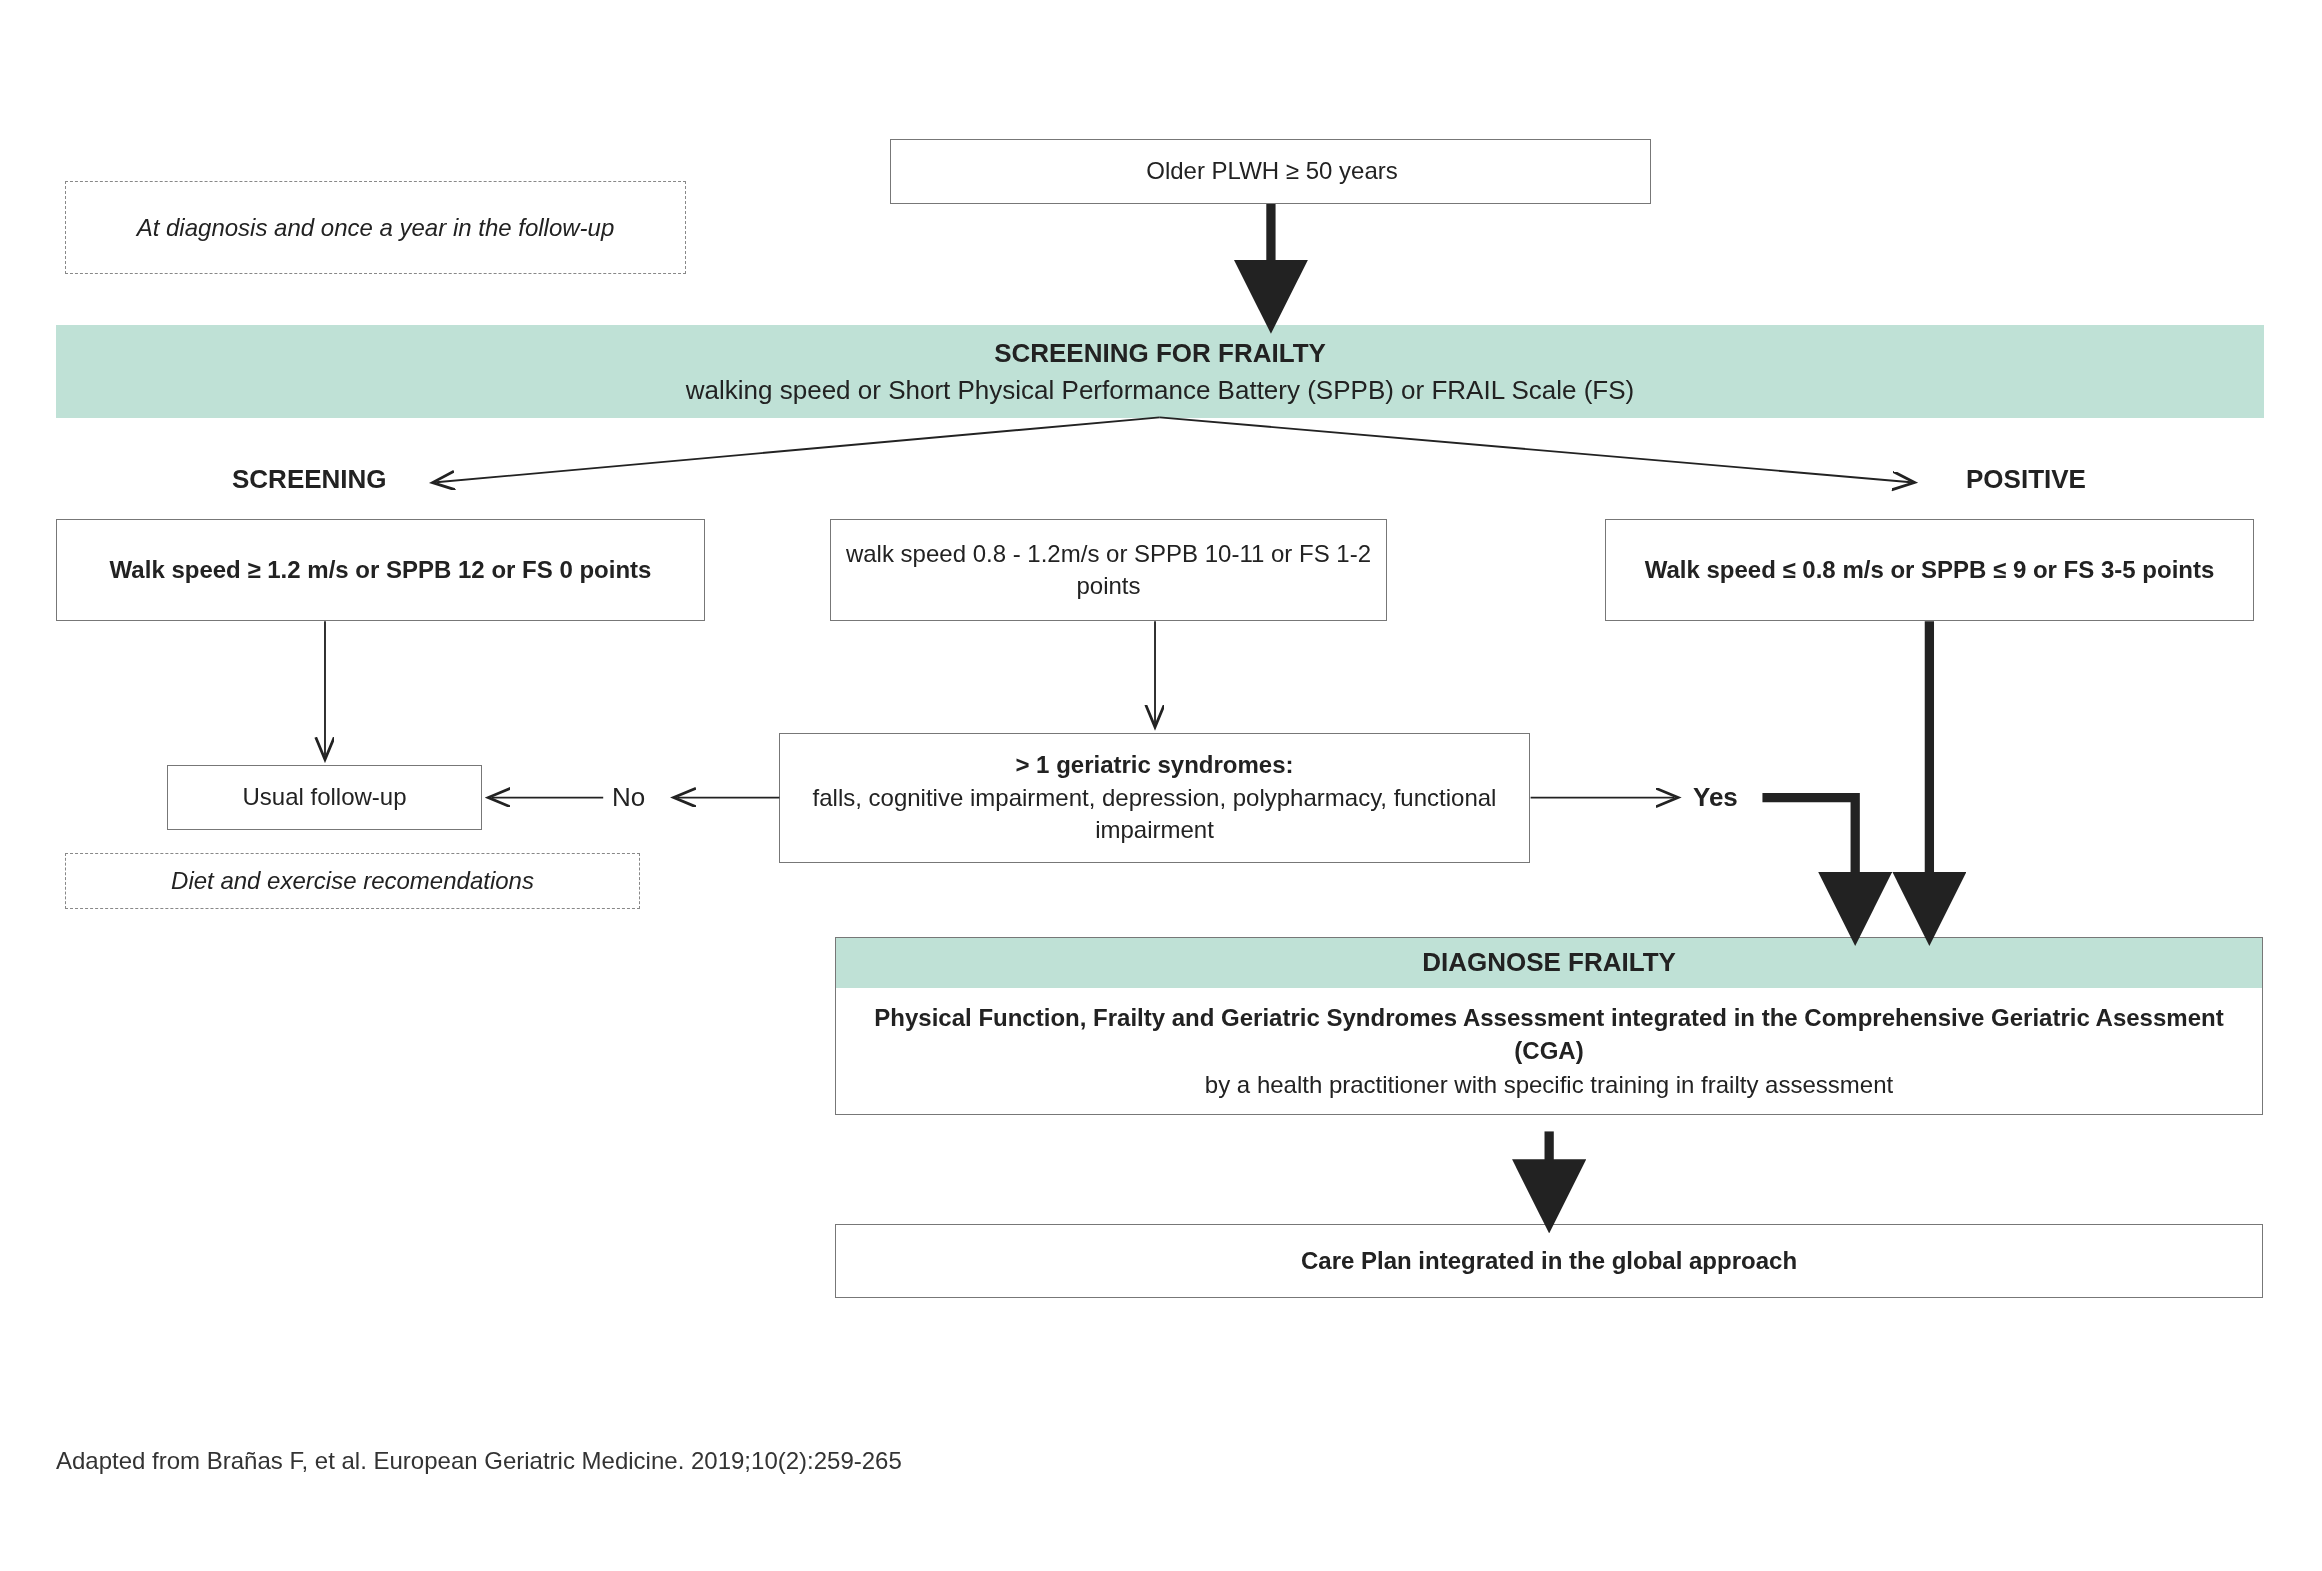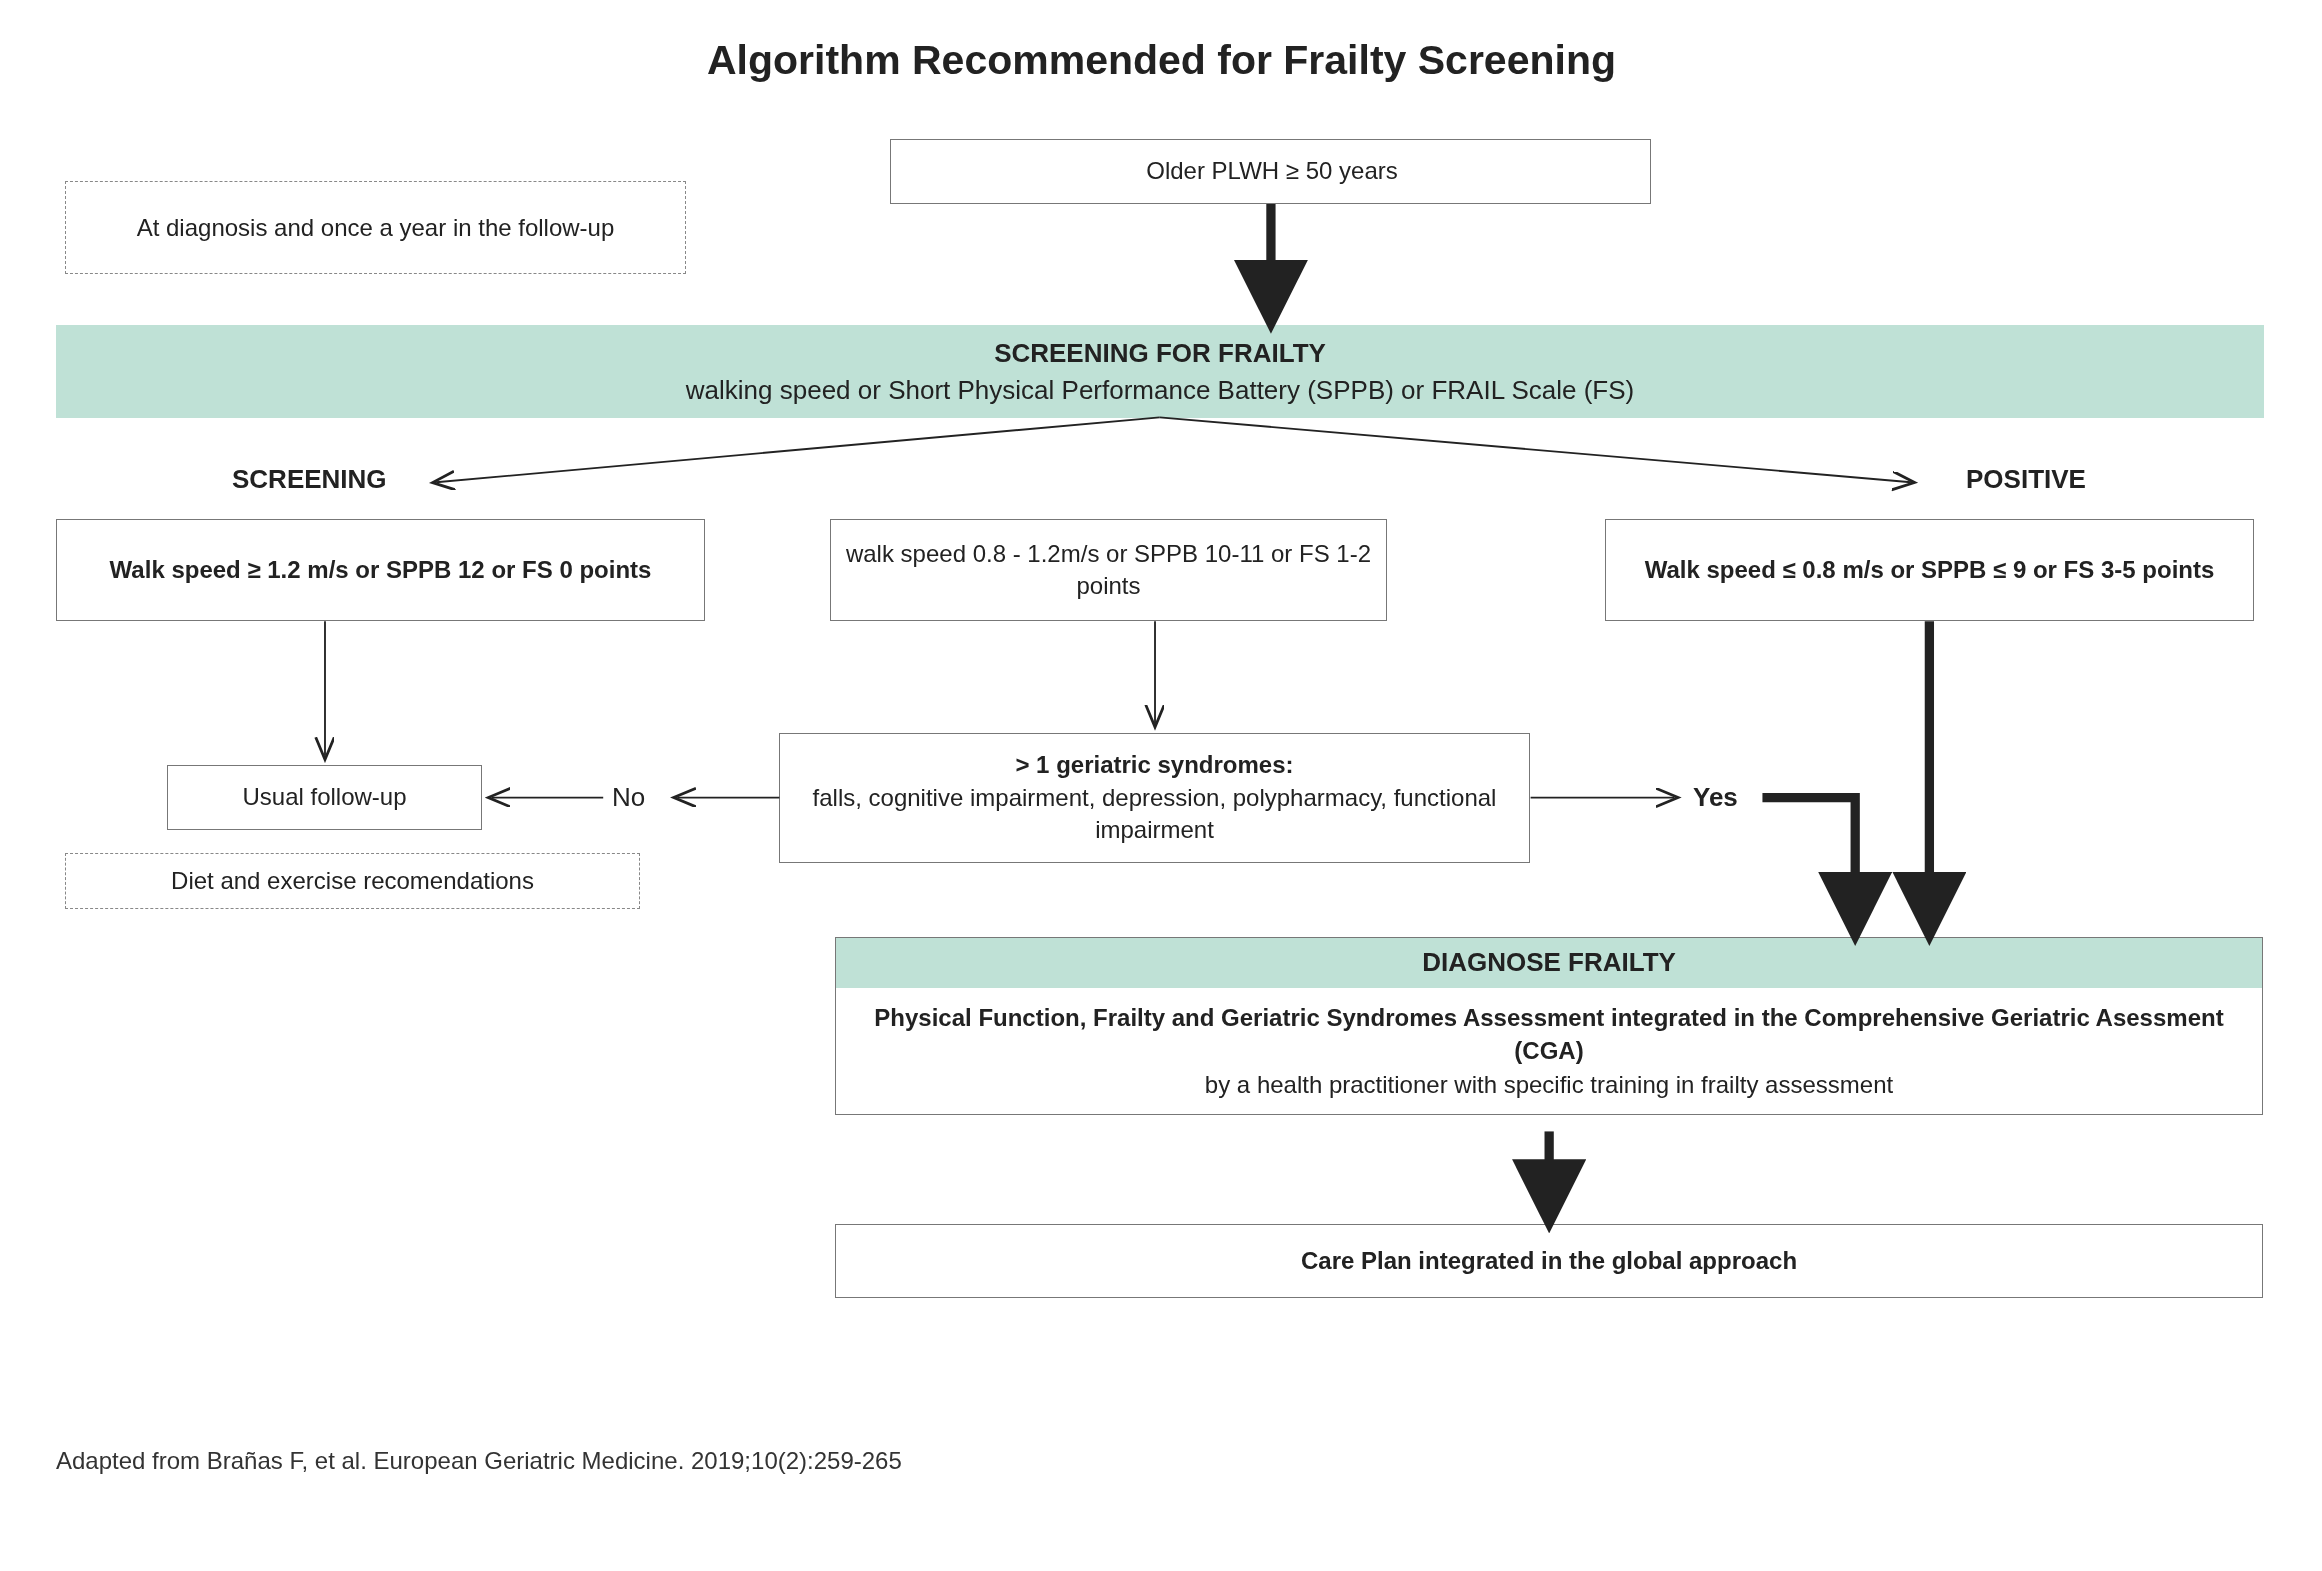--- a/index.html
+++ b/index.html
@@ -41,20 +41,21 @@
   .dashed-box {
     position: absolute;
     border: 0.9px dashed #888;
     background: #fff;
     text-align: center;
     display: flex;
     align-items: center;
     justify-content: center;
     font-size: 24px;
     padding: 7.4px 13px;
+    font-style: italic;
   }
   .banner {
     position: absolute;
     background: #bfe1d6;
     border: 0.9px solid #bfe1d6;
     text-align: center;
     font-size: 26px;
     line-height: 1.4;
     padding: 9.3px 0;
   }
@@ -101,21 +102,20 @@
     width: 2323px;
     height: 1571px;
     pointer-events: none;
   }
 </style>
 </head>
 <body>
 
 <div class="canvas">
 
-  <div class="title">Algorithm Recommended for Frailty Screening</div>
 
   <div class="box" style="left:890px; top:139px; width:761px; height:65px;padding-left:16px;">Older PLWH ≥ 50 years</div>
 
   <div class="dashed-box" style="left:65px; top:181px; width:621px; height:93px;">At diagnosis and once a year in the follow-up</div>
 
   <div class="banner" style="left:56px; top:325px; width:2208px;">
     <span class="bh">SCREENING FOR FRAILTY</span>
     <span>walking speed  or Short Physical Performance Battery (SPPB) or FRAIL Scale (FS)</span>
   </div>
 

